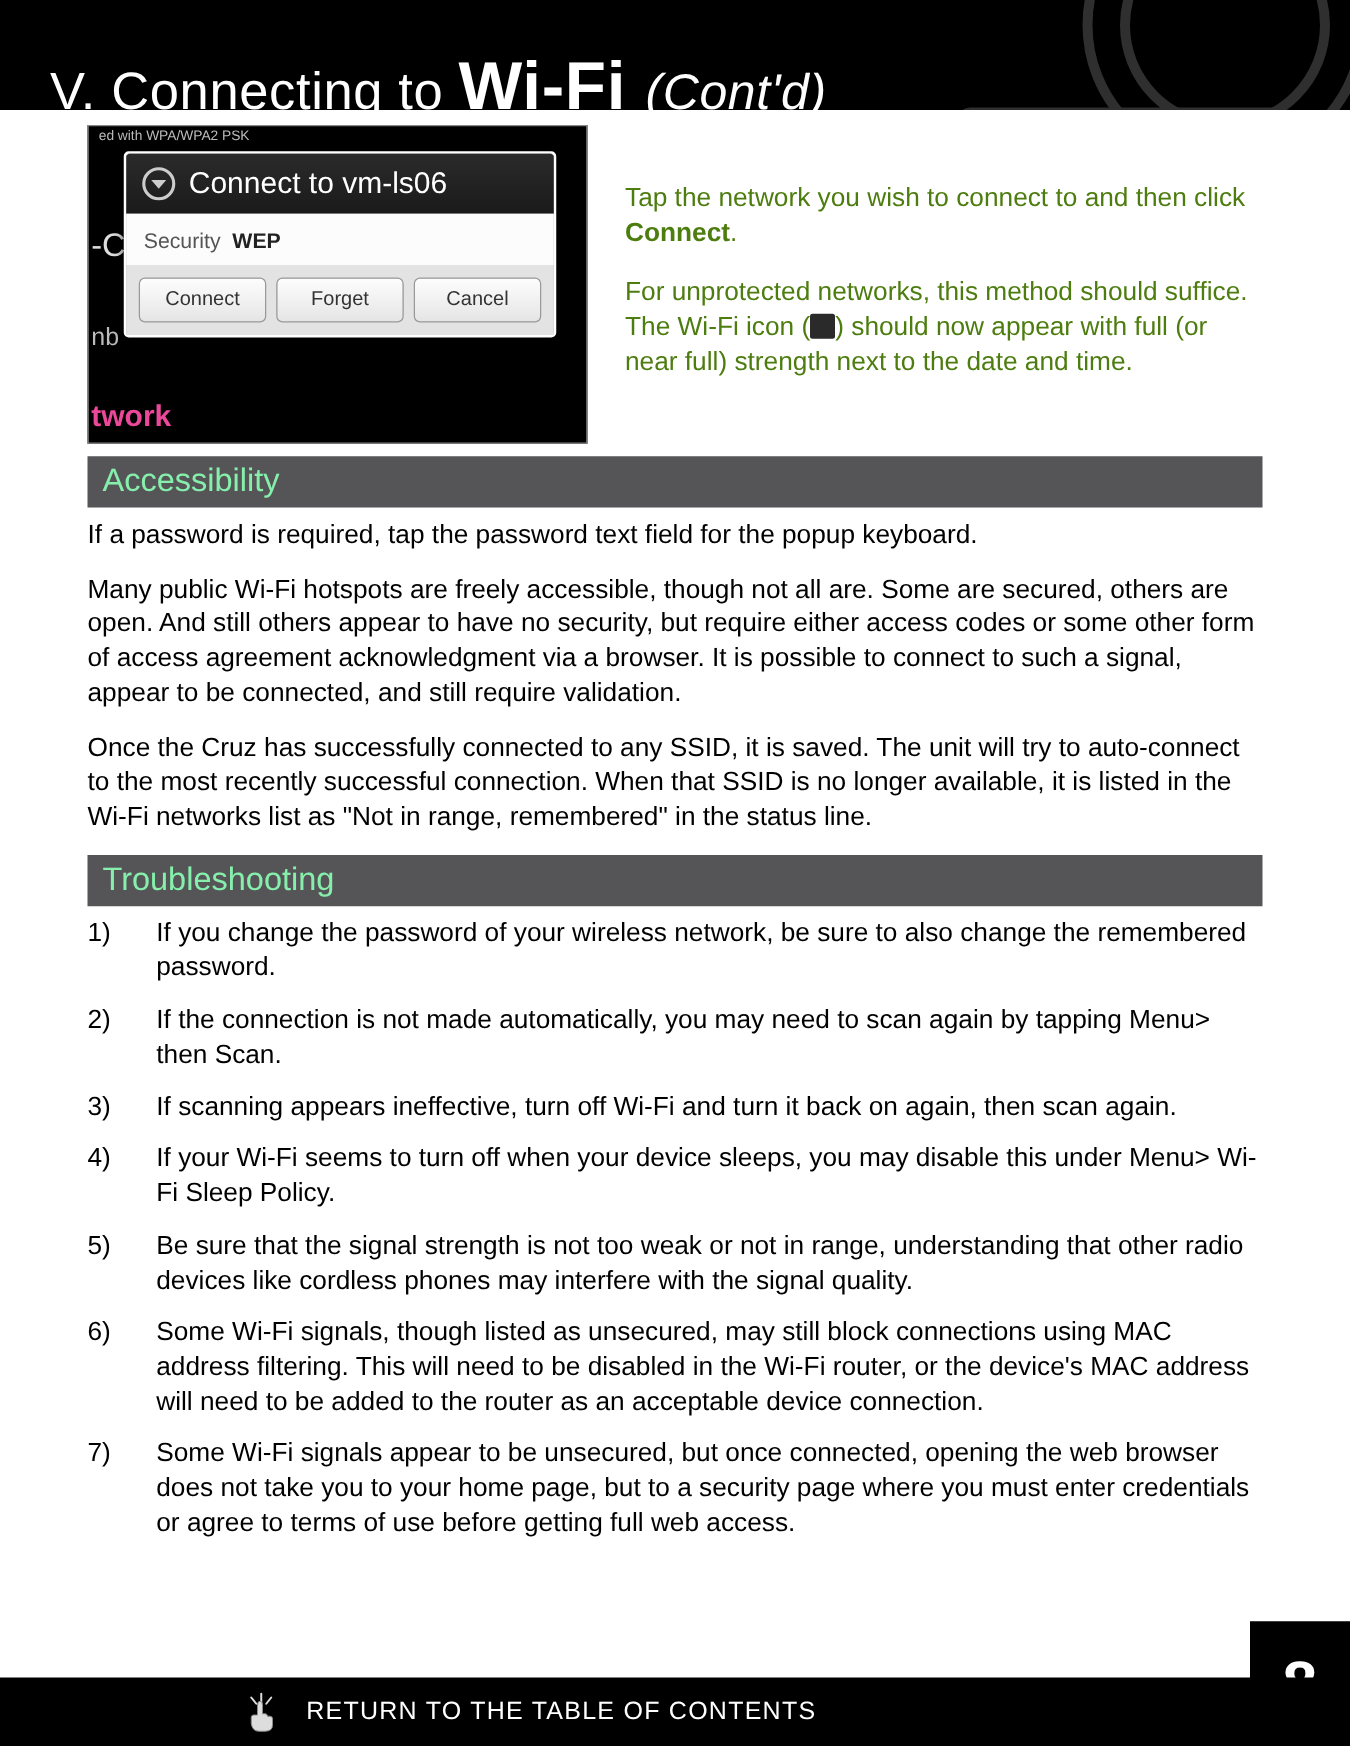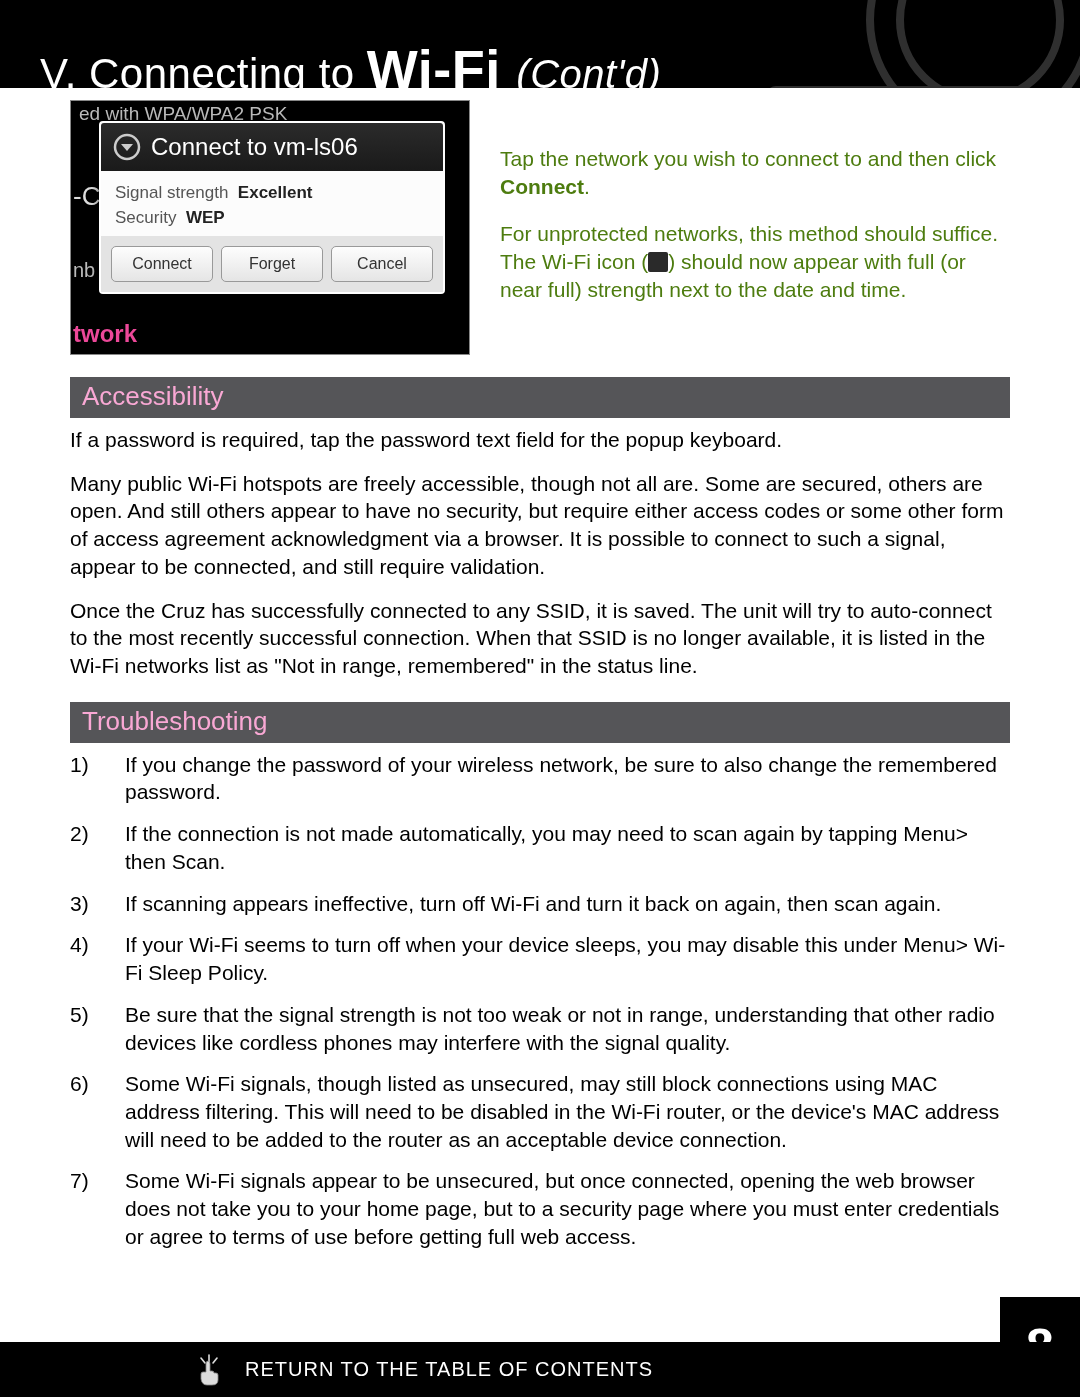--- a/index.html
+++ b/index.html
@@ -109,24 +109,24 @@
   .wifi-icon-inline {
     display: inline-block;
     vertical-align: -3px;
     width: 20px; height: 20px;
     background: #2a2a2a;
     border-radius: 2px;
     position: relative;
   }
   .section-bar {
     background: #555558;
-    color: #f9a8d4;
+    color: #86efac;
     font-size: 26px;
     padding: 4px 12px 6px;
-    margin: 22px 0 8px;
+    margin: 10px 0 8px;
     font-weight: 300;
   }
   .body-text {
     font-size: 21px;
     line-height: 1.32;
     color: #000;
   }
   .body-text p { margin-bottom: 16px; }
   .trouble-list {
     font-size: 21px;
@@ -192,34 +192,33 @@
     </g>
   </svg>
   <div class="header-title">
     <span>V. Connecting to </span><span class="bold">Wi-Fi </span><span class="italic">(Cont'd)</span>
   </div>
 </div>
 
 <div class="content">
   <div class="top-row">
     <div class="dialog-shot">
-      <span class="bg-text" style="left:8px;top:2px;font-size:19px;">ed with WPA/WPA2 PSK</span>
+      <span class="bg-text" style="left:8px;top:2px;font-size:11px;">ed with WPA/WPA2 PSK</span>
       <span class="bg-text" style="left:2px;top:80px;font-size:26px;color:#ddd">-C</span>
       <span class="bg-text" style="left:2px;top:158px">nb</span>
       <span class="bg-text" style="left:2px;bottom:6px;font-size:24px;color:#ec4899;font-weight:600">twork</span>
       <div class="dialog-box">
         <div class="dialog-titlebar">
           <svg width="28" height="28" viewBox="0 0 28 28">
             <circle cx="14" cy="14" r="12" fill="none" stroke="#ccc" stroke-width="2.5"></circle>
             <path d="M8 11 L14 18 L20 11 Z" fill="#ccc"></path>
           </svg>
           <span>Connect to vm-ls06</span>
         </div>
         <div class="dialog-body">
-          <div><span>Signal strength</span>&nbsp;&nbsp;<span class="val">Excellent</span></div>
           <div><span>Security</span>&nbsp;&nbsp;<span class="val">WEP</span></div>
         </div>
         <div class="dialog-btnrow">
           <button>Connect</button>
           <button>Forget</button>
           <button>Cancel</button>
         </div>
       </div>
     </div>
     <div class="right-text">

